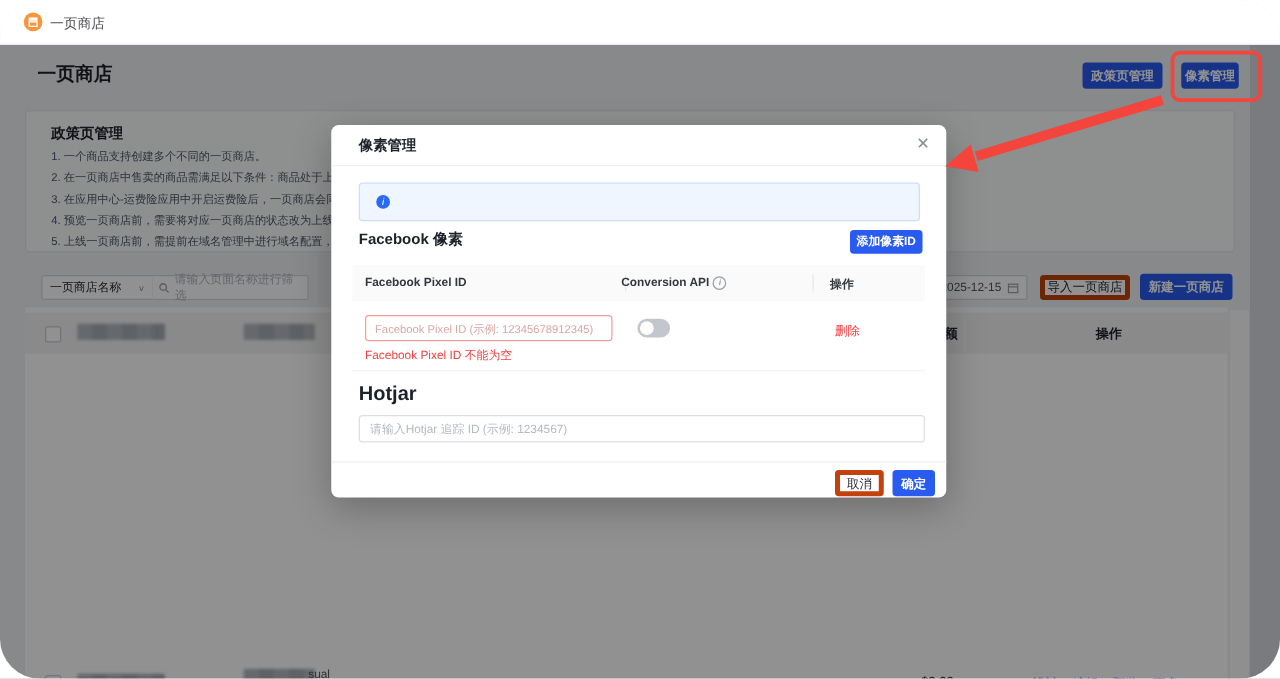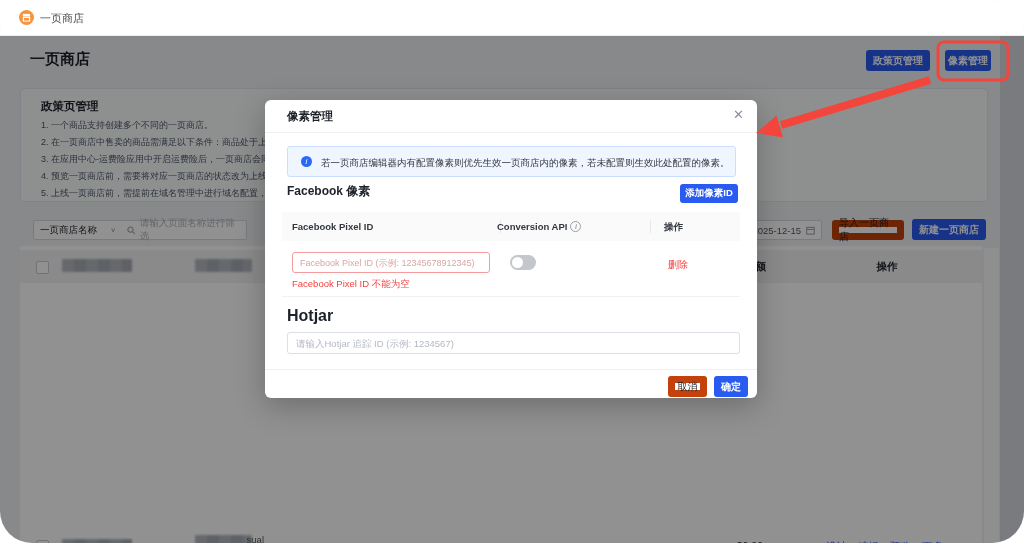--- a/index.html
+++ b/index.html
@@ -8,21 +8,21 @@
 
   
   #topbar{position:absolute;left:0;top:0;width:1024px;height:35px;background:#fff;border-bottom:1px solid #ECECEE;z-index:10;}
   #logo{position:absolute;left:19px;top:10px;width:15px;height:15px;border-radius:50%;background:#F7953F;display:flex;align-items:center;justify-content:center;}
   #app-name{position:absolute;left:40px;top:11px;font-size:11px;color:#4E4E52;}
 
   
   #page-title{position:absolute;left:30px;top:50px;font-size:15px;font-weight:bold;color:#1D2129;}
   .btn{display:flex;align-items:center;justify-content:center;border-radius:3px;cursor:pointer;box-sizing:border-box;}
   .btn-primary{background:#2A5BF0;color:#fff;font-weight:bold;}
-  .btn-plain{background:#fff;border:7px solid #c2410c;color:#1D2129;}
+  .btn-plain{background:#fff;border:4px solid #c2410c;color:#1D2129;}
 
   
   #info-panel{position:absolute;left:20px;top:88px;width:968px;height:114px;background:#FAFBFC;border:1px solid #E5E6EB;border-radius:4px;box-sizing:border-box;}
   #info-title{position:absolute;left:20px;top:10px;font-size:11.5px;font-weight:bold;color:#1D2129;}
   .info-item{position:absolute;left:20px;font-size:9px;color:#4E5969;white-space:nowrap;}
 
   
   .field{background:#fff;border:1px solid #D4D7DE;box-sizing:border-box;display:flex;align-items:center;font-size:9.5px;color:#1D2129;}
   #name-select{position:absolute;left:33px;top:220px;width:90px;height:20px;border-radius:2px 0 0 2px;padding:0 6px;justify-content:space-between;}
   #search-box{position:absolute;left:122px;top:220px;width:125px;height:20px;border-radius:0 2px 2px 0;border-left:none;padding:0 5px;color:#AEB3BD;}
@@ -168,21 +168,20 @@
 
   <div id="dim"></div>
 
   <div id="modal">
     <div id="modal-title">像素管理</div>
     <div id="modal-close">✕</div>
     <div id="modal-head-divider"></div>
 
     <div id="modal-alert">
       <span id="alert-icon">i</span>
-      <span id="alert-text">若一页商店编辑器内有配置像素则优先生效一页商店内的像素，若未配置则生效此处配置的像素。</span>
     </div>
 
     <div id="fb-heading">Facebook 像素</div>
     <div id="add-pixel-btn" class="btn btn-primary">添加像素ID</div>
 
     <div id="fb-thead">
       <div class="fb-hcell" style="left:10px">Facebook Pixel ID</div>
       <div class="vdiv" style="left:218px"></div>
       <div class="fb-hcell" style="left:215px">
         <span>Conversion API</span>

